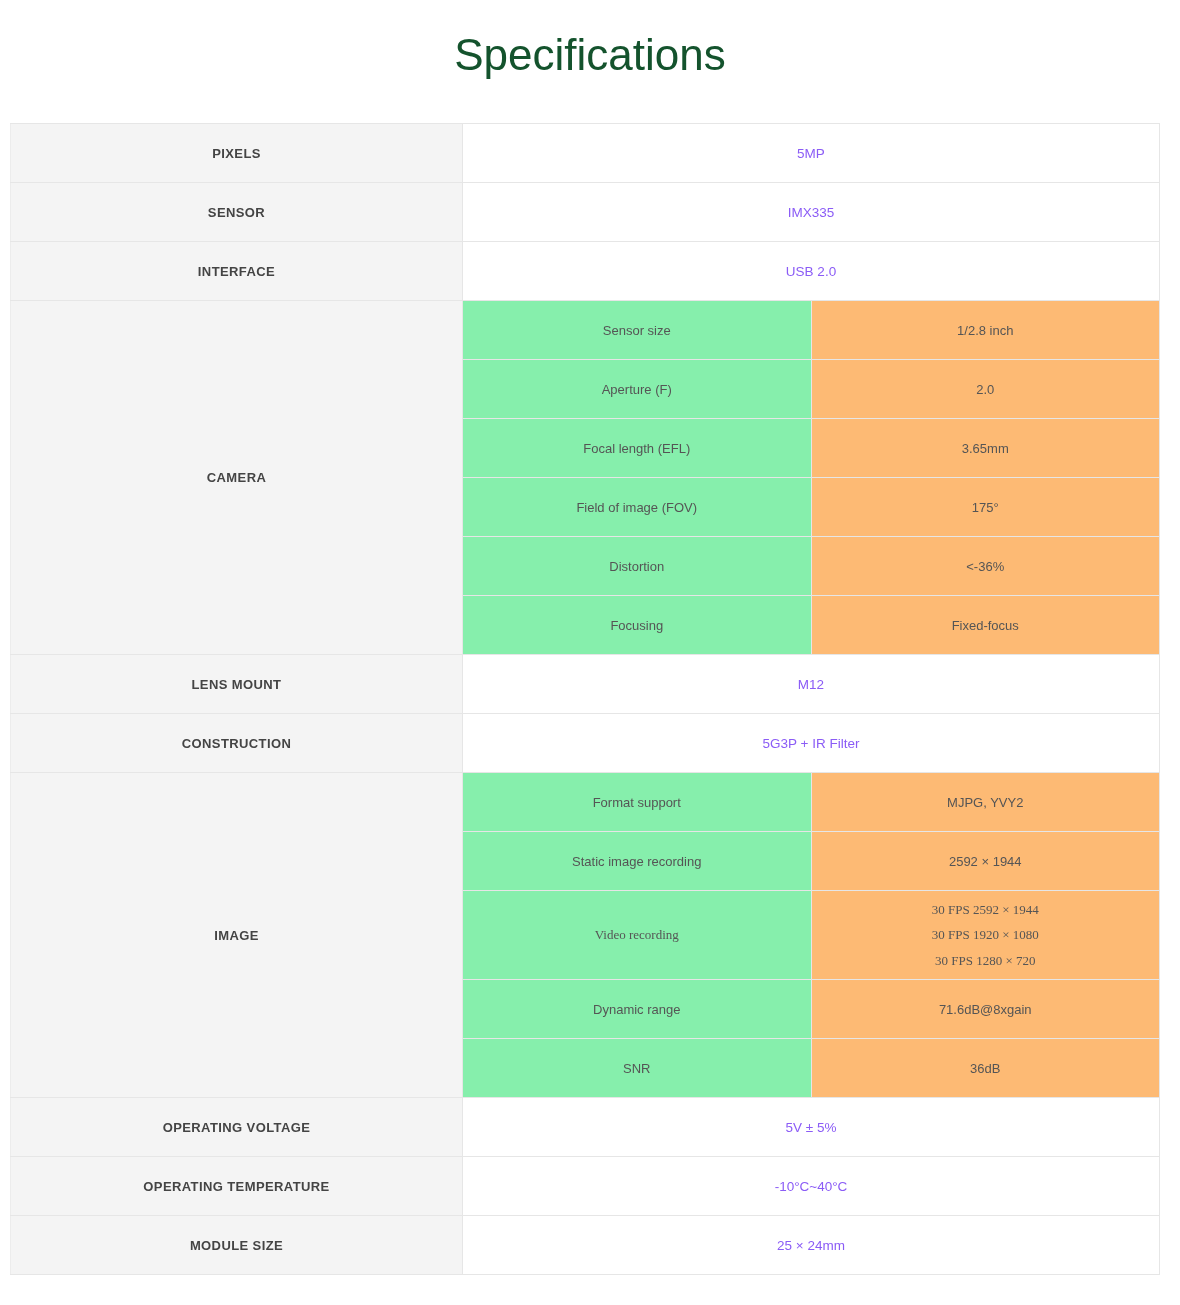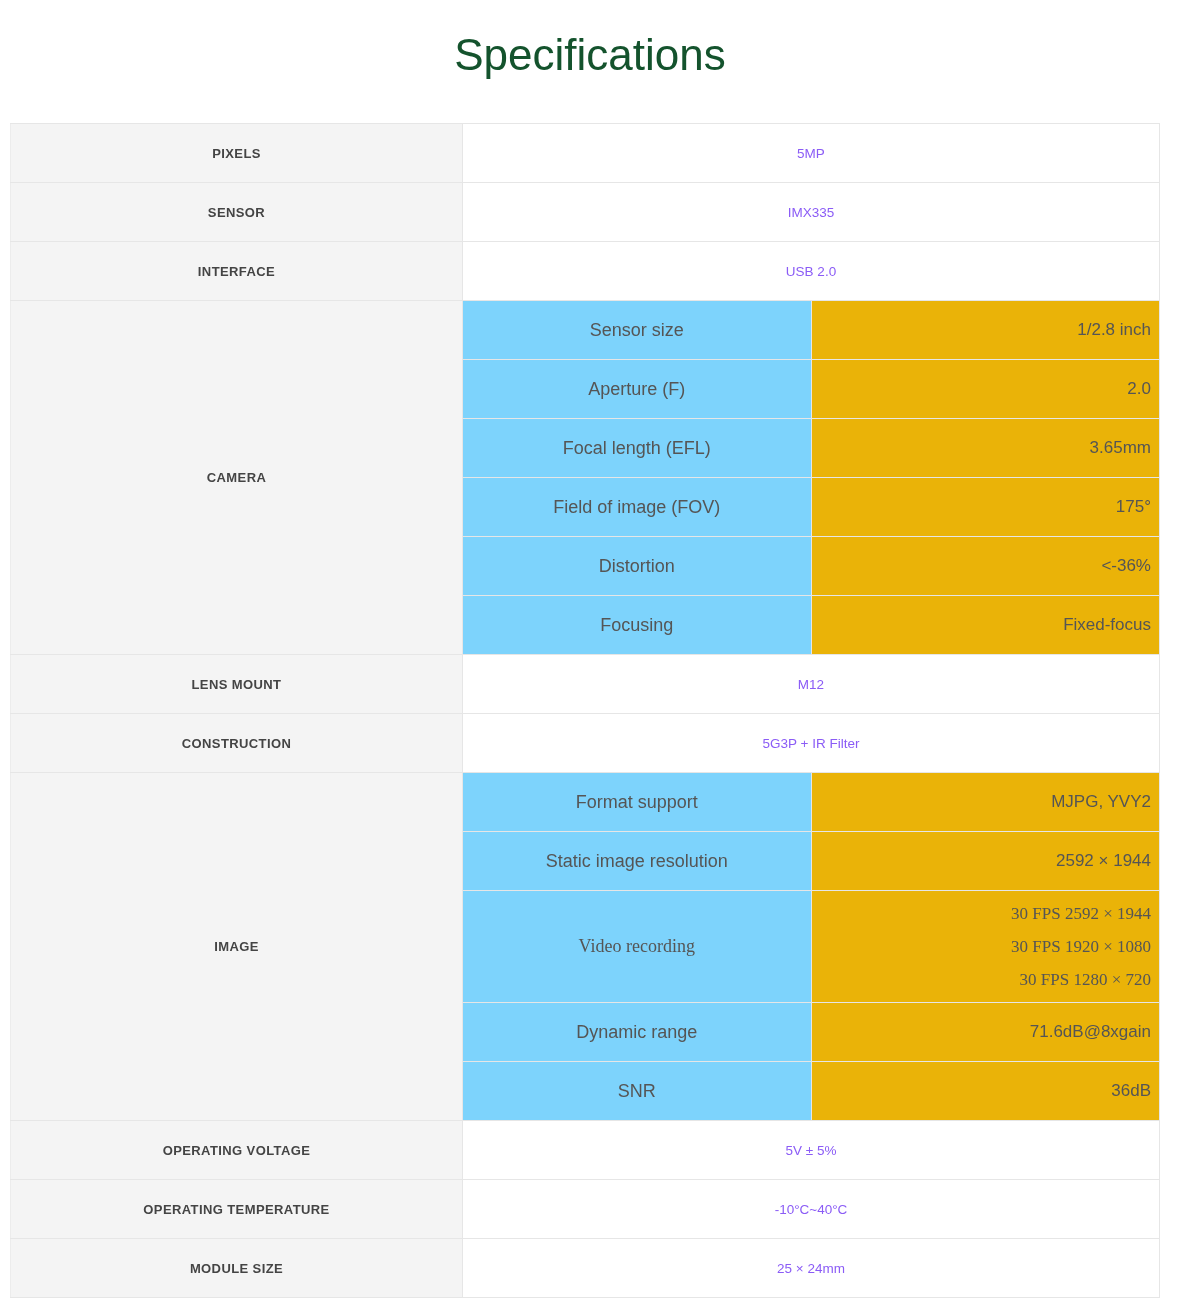--- a/index.html
+++ b/index.html
@@ -75,32 +75,32 @@
     font-size: 13.5px;
     color: #8b5cf6;
     background: #ffffff;
     height: 59px;
   }
 
   
   td.sub-cell {
     width: 361px;
     text-align: center;
-    font-size: 18px;
+    font-size: 13px;
     color: #555555;
-    background: #7dd3fc;
+    background: #86efac;
     height: 59px;
   }
 
   
   td.subval-cell {
-    text-align: right;
-    font-size: 17px;
+    text-align: center;
+    font-size: 13px;
     color: #555555;
-    background: #eab308;
+    background: #fdba74;
     height: 59px;
   }
 
   td.tall-cell { height: 86px; font-family: Liberation Serif, serif; }
 
   .multiline-val {
     line-height: 1.95;
     white-space: pre-line;
   }
 </style>
@@ -158,21 +158,21 @@
           <tr>
             <td class="label-cell">CONSTRUCTION</td>
             <td class="value-wide" colspan="2">5G3P + IR Filter</td>
           </tr>
           <tr>
             <td class="label-cell" rowspan="5">IMAGE</td>
             <td class="sub-cell">Format support</td>
             <td class="subval-cell">MJPG, YVY2</td>
           </tr>
           <tr>
-            <td class="sub-cell">Static image resolution</td>
+            <td class="sub-cell">Static image recording</td>
             <td class="subval-cell">2592 × 1944</td>
           </tr>
           <tr>
             <td class="sub-cell tall-cell">Video recording</td>
             <td class="subval-cell tall-cell multiline-val">30 FPS 2592 × 1944
 30 FPS 1920 × 1080
 30 FPS 1280 × 720</td>
           </tr>
           <tr>
             <td class="sub-cell">Dynamic range</td>

